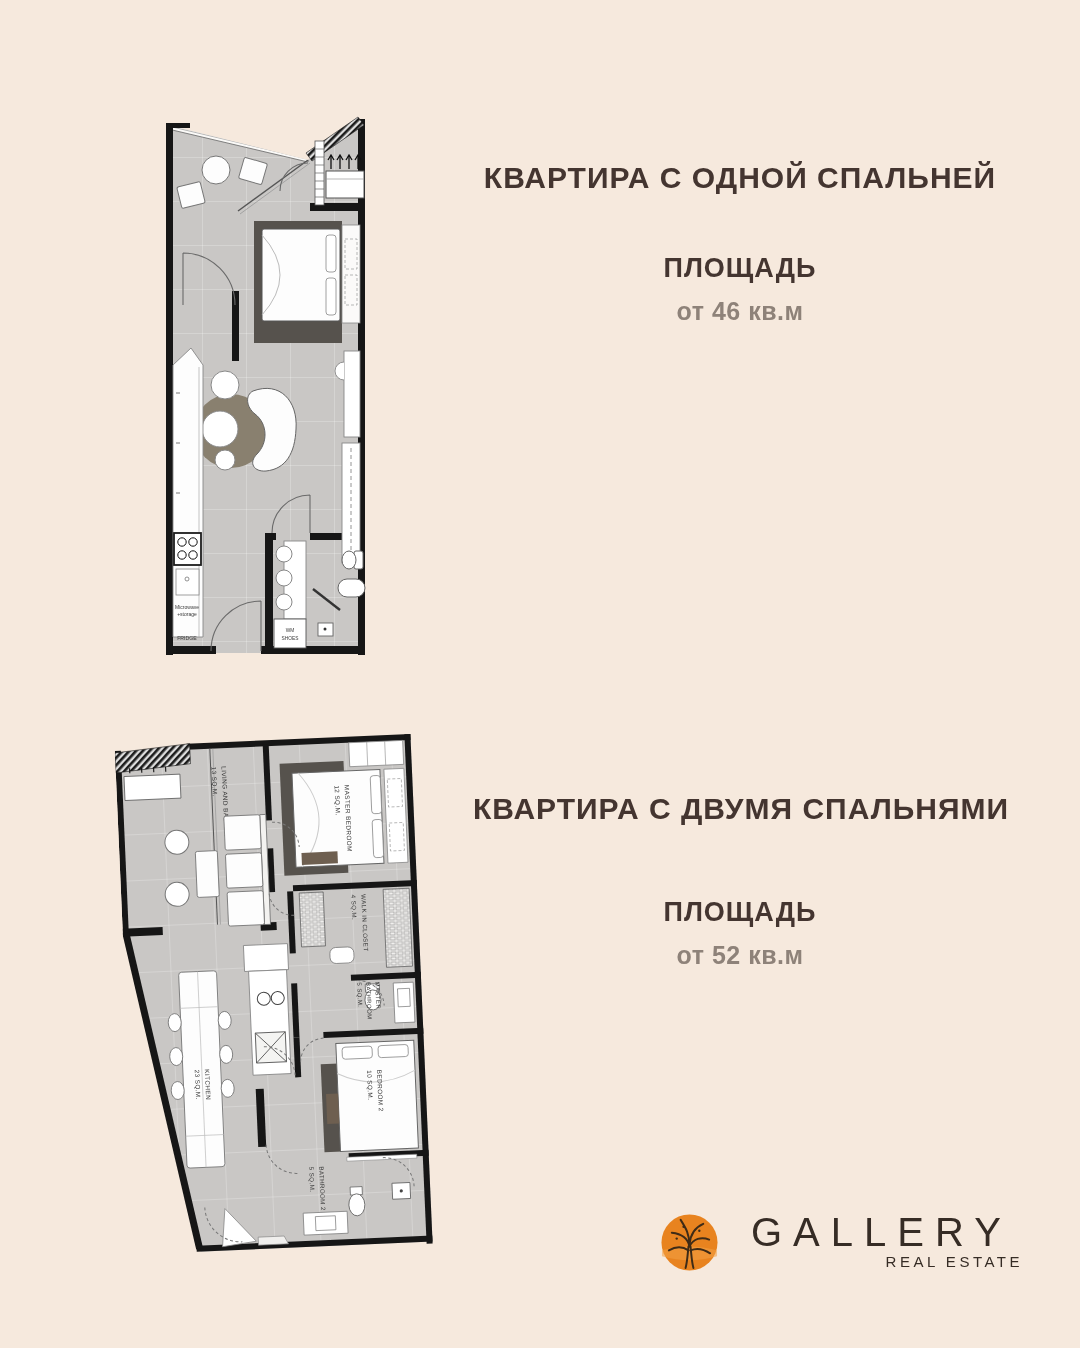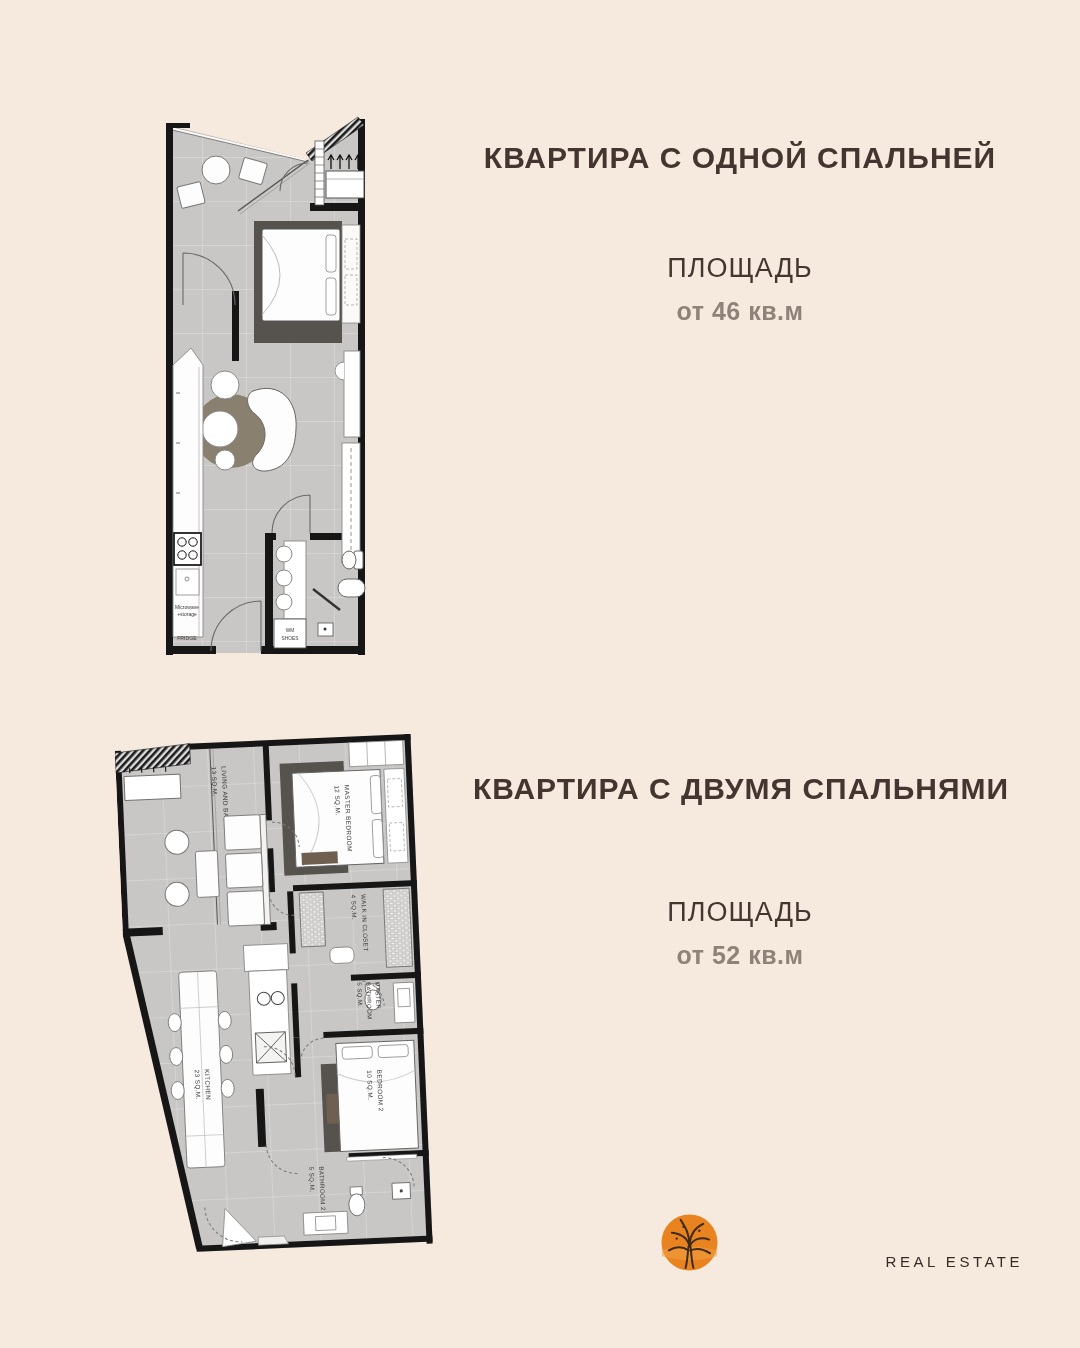--- a/index.html
+++ b/index.html
@@ -5,23 +5,23 @@
   :root{
     --background:#f6e9dd; --heading:#443530; --muted:#8e8279;
     --pill-bg:#ebd9cb; --pill-text:#41302a; --plan-floor:#c9c7c5;
     --plan-wall:#161616; --rug-dark:#56524d; --rug-round:#89806f;
     --logo-orange:#e8831f; --logo-text:#362c25;
   }
   html,body{margin:0;padding:0;}
   body{font-family:"Liberation Sans", sans-serif;}
   .canvas{position:relative;width:1080px;height:1348px;background:var(--background);overflow:hidden;}
   .title{position:absolute;transform:translateX(-50%);white-space:nowrap;
-    font-size:30px;font-weight:bold;letter-spacing:1px;color:var(--heading);}
+    font-size:30px;font-weight:bold;letter-spacing:1px;color:var(--heading);margin-top:20px;}
   .area-label{position:absolute;transform:translateX(-50%);white-space:nowrap;
-    font-size:27px;font-weight:normal;letter-spacing:1px;color:var(--heading);}
+    font-size:27px;font-weight:bold;letter-spacing:1px;color:var(--heading);}
   .area-value{position:absolute;transform:translateX(-50%);white-space:nowrap;
     font-size:25px;font-weight:700;letter-spacing:.5px;color:var(--muted);}
   .pill{position:absolute;left:560px;width:360px;height:93px;border-radius:47px;
     background:var(--pill-bg);display:flex;align-items:center;justify-content:center;
     font-size:30px;font-weight:bold;letter-spacing:1px;color:var(--pill-text);}
   .plan{position:absolute;}
   .plan svg{display:block;width:100%;height:100%;}
   #plan2{transform:rotate(-2.5deg);}
   .logo-circle{position:absolute;left:660px;top:1213px;width:59px;height:59px;}
   .logo-name{position:absolute;left:751px;top:1210px;width:286px;font-size:40px;
@@ -343,15 +343,16 @@
         <path d="M29,38 C23,34 16,34 9,38"></path>
         <path d="M31,38 C38,35 45,37 51,41"></path>
       </g>
       <g fill="#3e2b17">
         <circle cx="17" cy="26" r="1.2"></circle>
           <circle cx="40" cy="18" r="1.2"></circle>
           <circle cx="24" cy="14" r="1.2"></circle>
       </g>
     </svg>
   </div>
+  <div class="logo-name">GALLERY</div>
   <div class="logo-tagline">REAL ESTATE</div>
 
 </div>
 
 </body></html>

